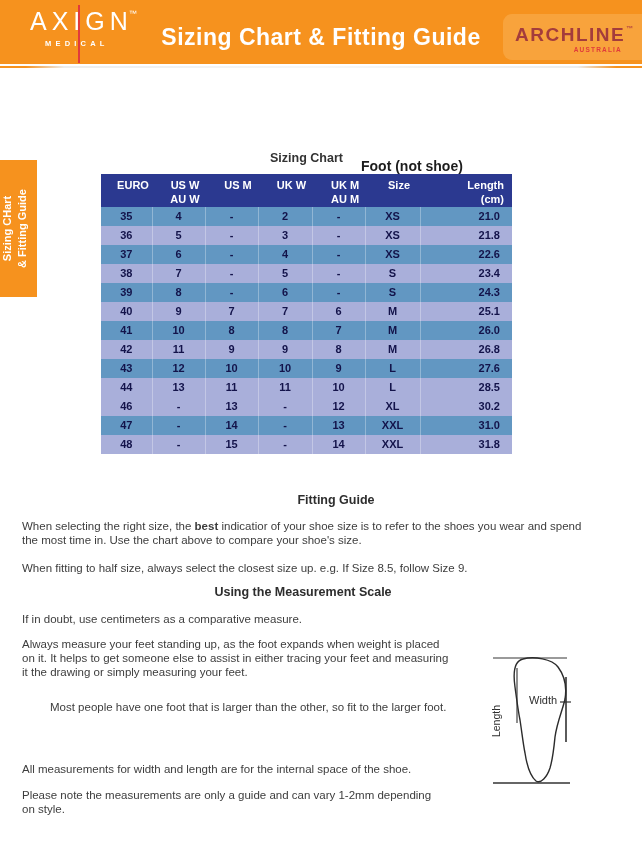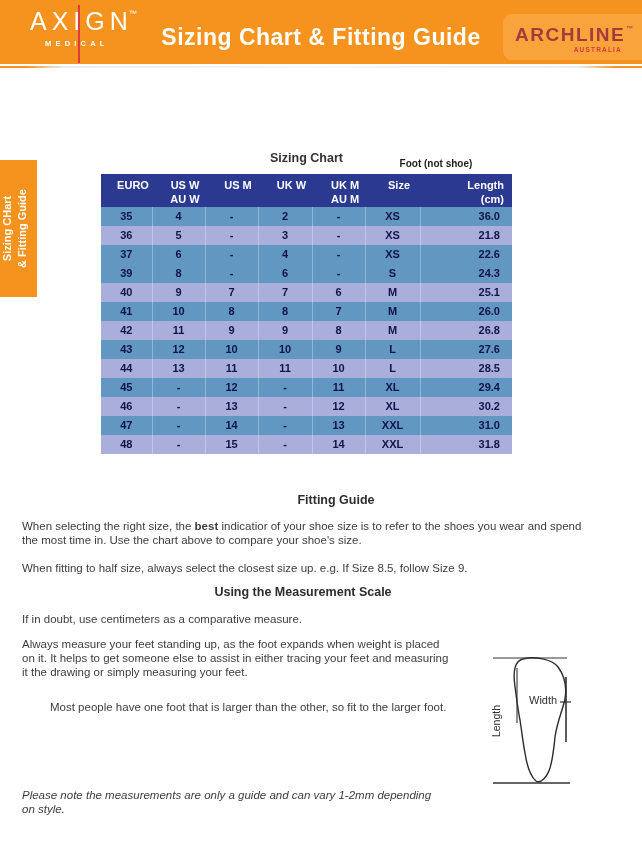--- a/index.html
+++ b/index.html
@@ -30,22 +30,22 @@
 
   
   .side-tab{position:absolute;left:0;top:160px;width:37px;height:137px;background:#F6921E;}
   .side-tab .rot{position:absolute;left:-50px;top:50px;width:137px;height:37px;
                  transform:rotate(-90deg);text-align:center;color:#fff;
                  font-size:11px;font-weight:700;line-height:15px;}
 
   
   .chart-title{position:absolute;left:101px;top:151px;width:411px;text-align:center;
                font-size:12.5px;font-weight:700;color:#333;}
-  .chart-note{position:absolute;left:361px;top:158px;width:150px;text-align:center;
-              font-size:10px;font-weight:700;color:#1d1d1d;}
+  .chart-note{position:absolute;left:361px;top:158px;width:150px;text-align:left;
+              font-size:14px;font-weight:700;color:#1d1d1d;}
 
   table.sizing{position:absolute;left:101px;top:174px;width:411px;border-collapse:collapse;
                table-layout:fixed;}
   col.c0{width:51px}col.c1{width:53px}col.c2{width:53px}col.c3{width:54px}
   col.c4{width:53px}col.c5{width:55px}col.c6{width:92px}
   table.sizing thead th{background:#2B3990;color:#fff;font-size:11px;font-weight:700;
         vertical-align:top;padding:4px 0 0 13px;height:29px;text-align:center;line-height:14px;}
   table.sizing thead th:last-child{text-align:right;padding-right:8px;}
   table.sizing td{height:19px;font-size:11px;font-weight:700;color:#13134a;
         text-align:center;padding:0;line-height:19px;}
@@ -60,21 +60,21 @@
   .para{position:absolute;left:22px;font-size:11.5px;line-height:14px;color:#3d3d3d;
         white-space:pre-line;}
   .fit-title{top:493px;margin-left:33px;}
   .p1{top:519px;width:604px;}
   .p2{top:561px;width:604px;}
   .scale-title{top:585px;}
   .m1{top:612px;width:604px;}
   .m2{top:637px;width:470px;}
   .m3{top:700px;width:604px;margin-left:28px;}
   .m4{top:762px;width:604px;}
-  .m5{top:788px;width:460px;font-style:italic;}
+  .m5{top:788px;width:460px;}
   .bold{font-weight:700;}
 
   .foot-svg{position:absolute;left:483px;top:646px;}
   .foot-svg text{font-family:"Liberation Sans",sans-serif;fill:#2e2e2e;}
 </style>
 </head>
 <body>
 
 <div class="page">
 
@@ -141,39 +141,48 @@
         </tr>
     </thead>
     <tbody id="tbody">
         <tr class="rb">
           <td>35</td>
           <td>4</td>
           <td>-</td>
           <td>2</td>
           <td>-</td>
           <td>XS</td>
-          <td>36.0</td>
+          <td>21.0</td>
         </tr>
         <tr class="rp">
           <td>36</td>
           <td>5</td>
           <td>-</td>
           <td>3</td>
           <td>-</td>
           <td>XS</td>
           <td>21.8</td>
         </tr>
         <tr class="rb">
           <td>37</td>
           <td>6</td>
           <td>-</td>
           <td>4</td>
           <td>-</td>
           <td>XS</td>
           <td>22.6</td>
+        </tr>
+        <tr class="rp">
+          <td>38</td>
+          <td>7</td>
+          <td>-</td>
+          <td>5</td>
+          <td>-</td>
+          <td>S</td>
+          <td>23.4</td>
         </tr>
         <tr class="rb">
           <td>39</td>
           <td>8</td>
           <td>-</td>
           <td>6</td>
           <td>-</td>
           <td>S</td>
           <td>24.3</td>
         </tr>
@@ -214,29 +223,20 @@
           <td>27.6</td>
         </tr>
         <tr class="rp">
           <td>44</td>
           <td>13</td>
           <td>11</td>
           <td>11</td>
           <td>10</td>
           <td>L</td>
           <td>28.5</td>
-        </tr>
-        <tr class="rb">
-          <td>45</td>
-          <td>-</td>
-          <td>12</td>
-          <td>-</td>
-          <td>11</td>
-          <td>XL</td>
-          <td>29.4</td>
         </tr>
         <tr class="rp">
           <td>46</td>
           <td>-</td>
           <td>13</td>
           <td>-</td>
           <td>12</td>
           <td>XL</td>
           <td>30.2</td>
         </tr>
@@ -265,20 +265,21 @@
   <div class="para p1"><span>When selecting the right size, the </span><span class="bold">best</span><span> indicatior of your shoe size is to refer to the shoes you wear and spend
 the most time in. Use the chart above to compare your shoe's size.</span></div>
   <div class="para p2">When fitting to half size, always select the closest size up. e.g. If Size 8.5, follow Size 9.</div>
 
   <div class="h2 scale-title">Using the Measurement Scale</div>
   <div class="para m1">If in doubt, use centimeters as a comparative measure.</div>
   <div class="para m2">Always measure your feet standing up, as the foot expands when weight is placed
 on it. It helps to get someone else to assist in either tracing your feet and measuring
 it the drawing or simply measuring your feet.</div>
   <div class="para m3">Most people have one foot that is larger than the other, so fit to the larger foot.</div>
+  <div class="para m4">All measurements for width and length are for the internal space of the shoe.</div>
   <div class="para m5">Please note the measurements are only a guide and can vary 1-2mm depending
 on style.</div>
 
   <svg class="foot-svg" width="102" height="148" viewBox="0 0 102 148">
     <line x1="10" y1="12" x2="84" y2="12" stroke="#9a9a9a" stroke-width="2"></line>
     <line x1="10" y1="137" x2="87" y2="137" stroke="#333" stroke-width="1.6"></line>
     <line x1="34" y1="22" x2="34" y2="77" stroke="#444" stroke-width="1.2"></line>
     <line x1="83" y1="31" x2="83" y2="96" stroke="#333" stroke-width="1.6"></line>
     <line x1="77" y1="56" x2="88" y2="56" stroke="#333" stroke-width="1.2"></line>
     <path fill="none" stroke="#2b2b2b" stroke-width="1.4" d="M 40,13 C 31,15 30,27 32,41 C 34,56 35,64 37,74 C 39,87 40,97 42,107

